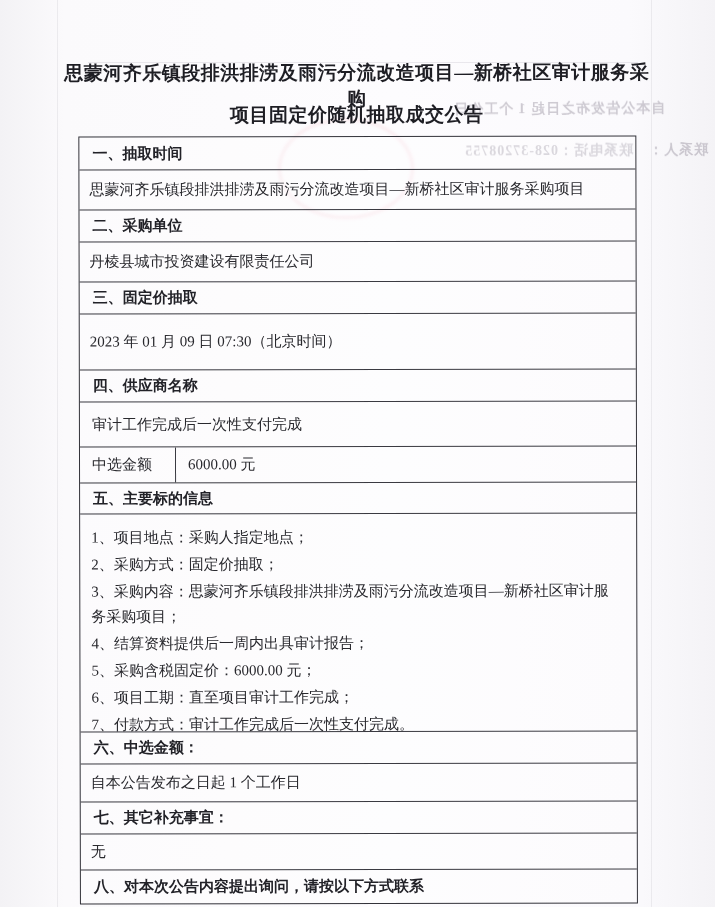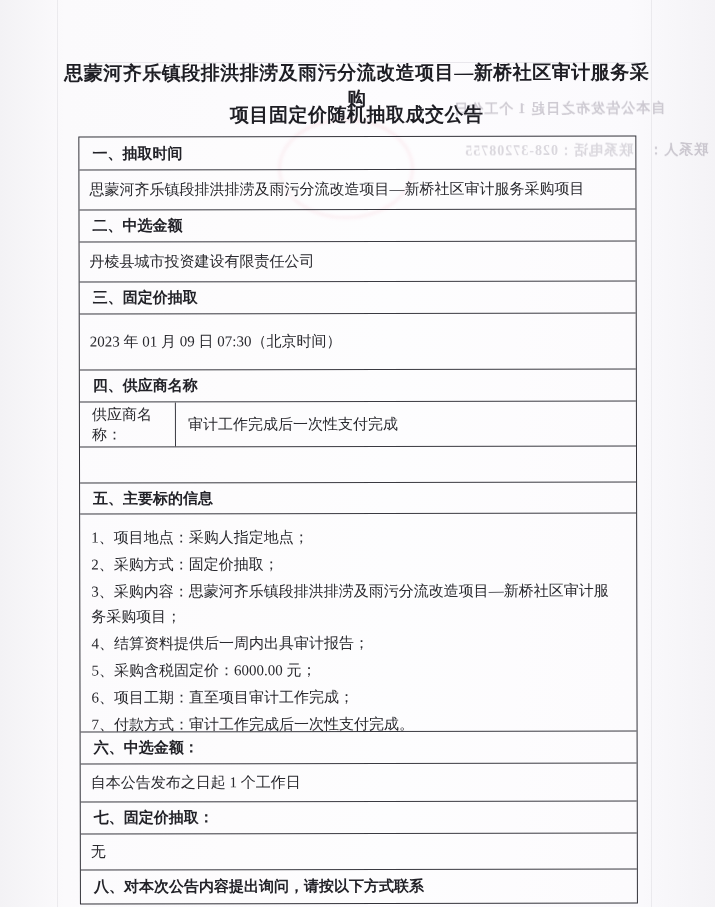--- a/index.html
+++ b/index.html
@@ -87,64 +87,67 @@
     <div class="title-line" id="title-1">思蒙河齐乐镇段排洪排涝及雨污分流改造项目—新桥社区审计服务采购</div>
     <div class="title-line" id="title-2">项目固定价随机抽取成交公告</div>
     <div id="ann-table">
         <div class="row header" style="height: 32px;">
           <span>一、抽取时间</span>
         </div>
         <div class="row value" style="height: 40px;">
           <span>思蒙河齐乐镇段排洪排涝及雨污分流改造项目—新桥社区审计服务采购项目</span>
         </div>
         <div class="row header" style="height: 32px;">
-          <span>二、中选金额</span>
+          <span>二、采购单位</span>
         </div>
         <div class="row value" style="height: 40px;">
           <span>丹棱县城市投资建设有限责任公司</span>
         </div>
         <div class="row header" style="height: 32px;">
           <span>三、固定价抽取</span>
         </div>
         <div class="row value" style="height: 56px;">
           <span>2023 年 01 月 09 日 07:30（北京时间）</span>
         </div>
         <div class="row header" style="height: 32px;">
           <span>四、供应商名称</span>
         </div>
         <div class="row pair" style="height: 45px;">
-          <div class="cell label">
-            <span>供应商名称：</span>
-          </div>
           <div class="cell val">
             <span>审计工作完成后一次性支付完成</span>
           </div>
         </div>
         <div class="row pair" style="height: 36px;">
+          <div class="cell label">
+            <span>中选金额</span>
+          </div>
+          <div class="cell val">
+            <span>6000.00 元</span>
+          </div>
         </div>
         <div class="row header" style="height: 31px;">
           <span>五、主要标的信息</span>
         </div>
         <div class="row list" style="height: 218px;">
           <p>1、项目地点：采购人指定地点；</p>
           <p>2、采购方式：固定价抽取；</p>
           <p>3、采购内容：思蒙河齐乐镇段排洪排涝及雨污分流改造项目—新桥社区审计服务采购项目；</p>
           <p>4、结算资料提供后一周内出具审计报告；</p>
           <p>5、采购含税固定价：6000.00 元；</p>
           <p>6、项目工期：直至项目审计工作完成；</p>
           <p>7、付款方式：审计工作完成后一次性支付完成。</p>
         </div>
         <div class="row header" style="height: 32px;">
           <span>六、中选金额：</span>
         </div>
         <div class="row value" style="height: 38px;">
           <span>自本公告发布之日起 1 个工作日</span>
         </div>
         <div class="row header" style="height: 32px;">
-          <span>七、固定价抽取：</span>
+          <span>七、其它补充事宜：</span>
         </div>
         <div class="row value" style="height: 36px;">
           <span>无</span>
         </div>
         <div class="row header" style="height: 34px;">
           <span>八、对本次公告内容提出询问，请按以下方式联系</span>
         </div>
       </div>
   </div>
 

